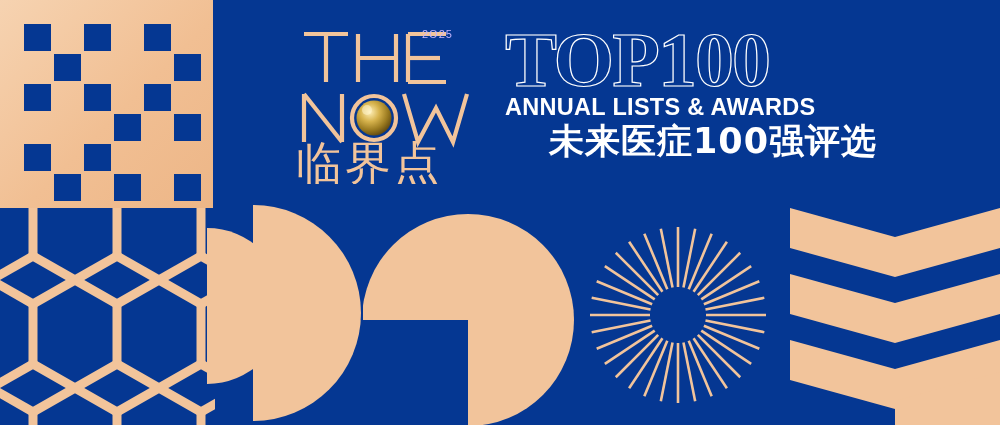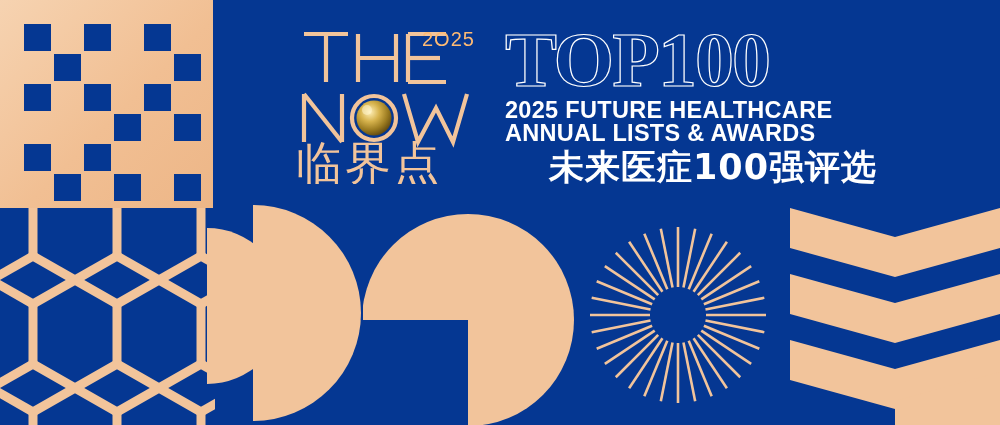--- a/index.html
+++ b/index.html
@@ -72,22 +72,22 @@
 
   
   #logo-thenow {
     position: absolute;
     left: 296px; top: 24px;
     width: 186px; height: 160px;
   }
   #logo-year {
     position: absolute;
     left: 422px; top: 28px;
-    color: #fdba74;
-    font-size: 20px;
+    color: #c4b5fd;
+    font-size: 11px;
     letter-spacing: 1px;
     font-family: "Liberation Sans", sans-serif;
   }
 
   
   #headline-block {
     position: absolute;
     left: 505px; top: 24px;
     width: 340px;
   }
@@ -298,18 +298,17 @@
 
     <text x="0" y="155" font-family="DejaVu Sans, sans-serif" font-size="46" font-weight="400" fill="#F2C49B" letter-spacing="3">临界点</text>
   </svg>
 
   <div id="logo-year">2O25</div>
 
   <div id="headline-block">
     <div id="top100-wrap">
       <span id="top100">TOP100</span>
     </div>
-    <div class="eng-line" id="eng-line-1">2025 FUTURE HEALTHCARE</div>
     <div class="eng-line" id="eng-line-2">ANNUAL LISTS &amp; AWARDS</div>
     <div id="cn-line">未来医症100强评选</div>
   </div>
 
 </div>
 
 </body></html>

